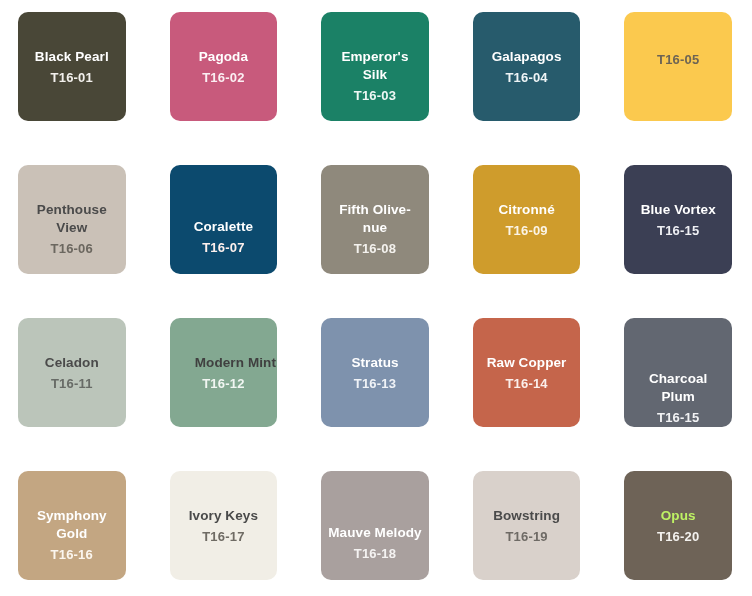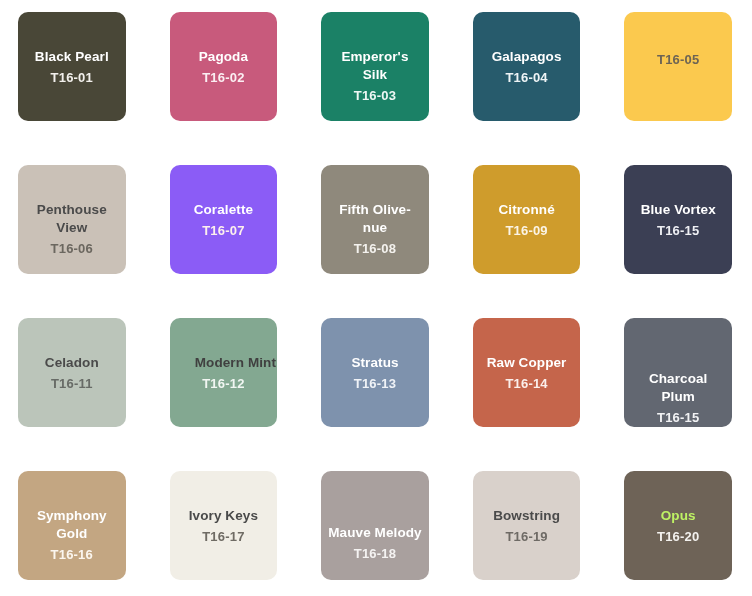--- a/index.html
+++ b/index.html
@@ -73,21 +73,21 @@
       <div class="swatch-name" style="color: rgb(255, 255, 255);">Galapagos</div>
       <div class="swatch-code" style="color: rgb(238, 244, 246);">T16-04</div>
     </div>
     <div class="swatch light" style="background: rgb(251, 201, 78);">
       <div class="swatch-code" style="color: rgb(109, 100, 84);">T16-05</div>
     </div>
     <div class="swatch light" style="background: rgb(202, 193, 183);">
       <div class="swatch-name" style="color: rgb(74, 74, 74);">Penthouse View</div>
       <div class="swatch-code" style="color: rgb(107, 103, 95);">T16-06</div>
     </div>
-    <div class="swatch dark" style="background: #8b5cf6;">
+    <div class="swatch dark" style="background: #0c4a6e; justify-content: center;">
       <div class="swatch-name" style="color: rgb(255, 255, 255);">Coralette</div>
       <div class="swatch-code" style="color: rgb(253, 240, 237);">T16-07</div>
     </div>
     <div class="swatch dark" style="background: rgb(143, 137, 124);">
       <div class="swatch-name" style="color: rgb(255, 255, 255);">Fifth Olive-nue</div>
       <div class="swatch-code" style="color: rgb(244, 242, 238);">T16-08</div>
     </div>
     <div class="swatch dark" style="background: rgb(207, 156, 44);">
       <div class="swatch-name" style="color: rgb(255, 255, 255);">Citronné</div>
       <div class="swatch-code" style="color: rgb(251, 244, 230);">T16-09</div>

